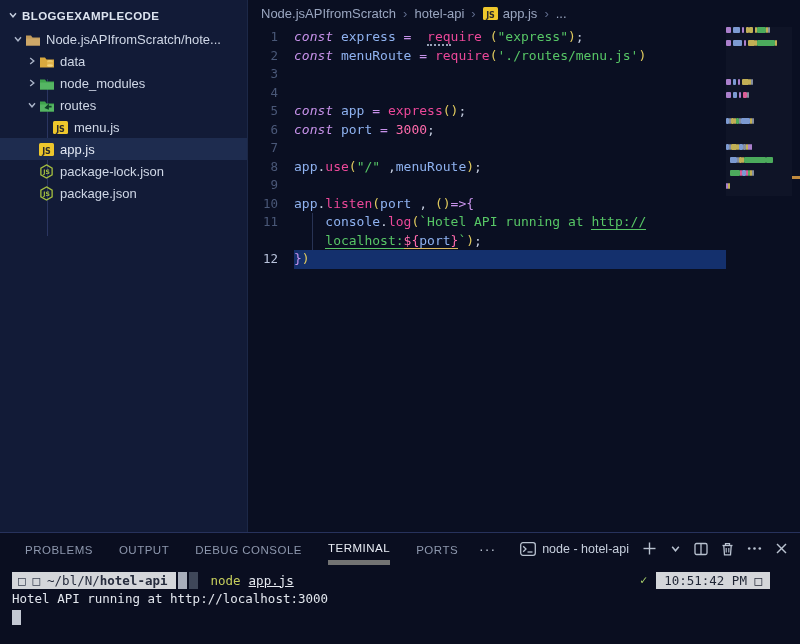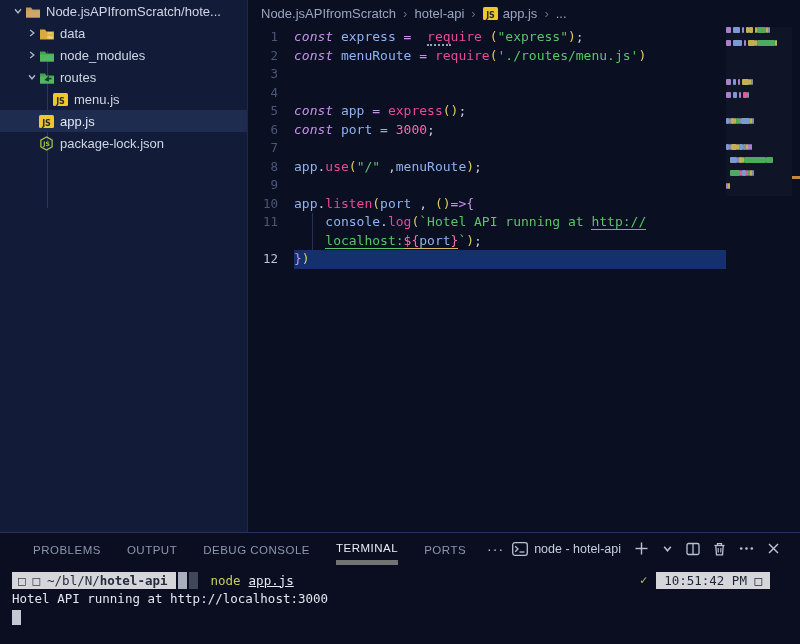--- a/index.html
+++ b/index.html
@@ -51,21 +51,21 @@
   .tk-dotted{border-bottom:2px dotted #98a2b8}
   .minimap { position:absolute; right:8px; top:27px; width:66px; background:rgba(255,255,255,.025); }
   .mrow { display:flex; height:6px; margin-bottom:7px; }
   .mtk { height:6px; border-radius:1px; opacity:.85; flex:none; }
   .msp { height:6px; flex:none; }
   .ovr-mark { position:absolute; right:0; top:176px; width:8px; height:3px; background:#c08a3e; }
 
   
   .panel { position:absolute; left:0; top:532px; width:800px; height:112px;
     background:#0a0e20; border-top:1px solid #27325c; }
-  .ptabs { display:flex; align-items:center; height:31px; padding:0 20px; }
+  .ptabs { display:flex; align-items:center; height:31px; padding:0 12px; }
   .ptab { margin:0 13px; padding:9px 0 6px 0; font-size:11.5px; letter-spacing:.5px;
     color:#8d97ad; cursor:pointer; white-space:nowrap; border-bottom:1px solid transparent; }
   .ptab.active { color:#e9edf5; border-bottom:5px solid #737373; }
   .tabs-more { color:#b8c0d0; margin-left:8px; font-size:14px; letter-spacing:1px; cursor:pointer; }
   .pt-right { margin-left:auto; display:flex; align-items:center; gap:13px; color:#b9c2d0; }
   .term-chip { display:flex; align-items:center; gap:6px; cursor:pointer; }
   .term-chip .lbl { font-size:12.5px; color:#c7cfdd; }
   .pic { display:flex; align-items:center; cursor:pointer; }
 
   .term { position:relative; font-family:"DejaVu Sans Mono", monospace; font-size:12.5px;
@@ -86,20 +86,28 @@
     display:flex; align-items:center; }
   .outline-txt { margin-top:2px; height:17px; }
   .cursor-block { width:9px; height:15px; background:#c3c8d3; margin-top:2px; }
 </style>
 </head>
 <body>
 
 <div class="app">
 
   <div class="sidebar">
+    <div class="exp-header">
+      <span class="chev"><span style="display: inline-flex;">
+            <svg width="10" height="10" viewBox="0 0 10 10">
+              <polyline points="2,3.2 5,6.8 8,3.2" fill="none" stroke="#c6cede" stroke-width="1.4"></polyline>
+            </svg>
+          </span></span>
+      <span>BLOGGEXAMPLECODE</span>
+    </div>
     <div class="tree" id="tree">
       <div class="tguide"></div>
     <div class="trow" style="padding-left: 10px;">
           <span class="chevslot">
             <span style="display: inline-flex;">
               <svg width="10" height="10" viewBox="0 0 10 10">
                 <polyline points="2,3.2 5,6.8 8,3.2" fill="none" stroke="#aab4c8" stroke-width="1.4"></polyline>
               </svg>
             </span>
           </span>
@@ -198,20 +206,32 @@
           <span class="chevslot"></span>
           <span class="iconslot">
             <span style="display: inline-flex;">
               <svg width="15" height="15" viewBox="0 0 16 16">
                 <polygon points="8,1 14,4.5 14,11.5 8,15 2,11.5 2,4.5" fill="none" stroke="#a3bd3f" stroke-width="1.4"></polygon>
                 <text x="8" y="10.8" font-size="6.5" font-weight="bold" font-family="DejaVu Sans, sans-serif" fill="#a3bd3f" text-anchor="middle">JS</text>
               </svg>
             </span>
           </span>
           <span>package-lock.json</span>
+        </div>
+        <div class="trow" style="padding-left: 24px;">
+          <span class="chevslot"></span>
+          <span class="iconslot">
+            <span style="display: inline-flex;">
+              <svg width="15" height="15" viewBox="0 0 16 16">
+                <polygon points="8,1 14,4.5 14,11.5 8,15 2,11.5 2,4.5" fill="none" stroke="#a3bd3f" stroke-width="1.4"></polygon>
+                <text x="8" y="10.8" font-size="6.5" font-weight="bold" font-family="DejaVu Sans, sans-serif" fill="#a3bd3f" text-anchor="middle">JS</text>
+              </svg>
+            </span>
+          </span>
+          <span>package.json</span>
         </div>
       </div>
   </div>
 
   <div class="editor">
     <div class="breadcrumb" id="breadcrumb">
         <span class="bitem">
           <span>Node.jsAPIfromScratch</span>
         </span>
         <span class="bsep">›</span>

